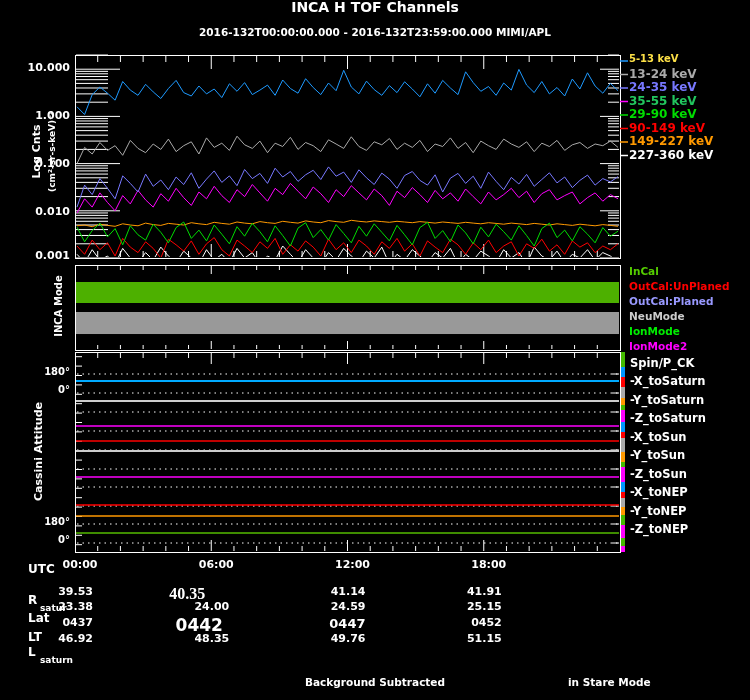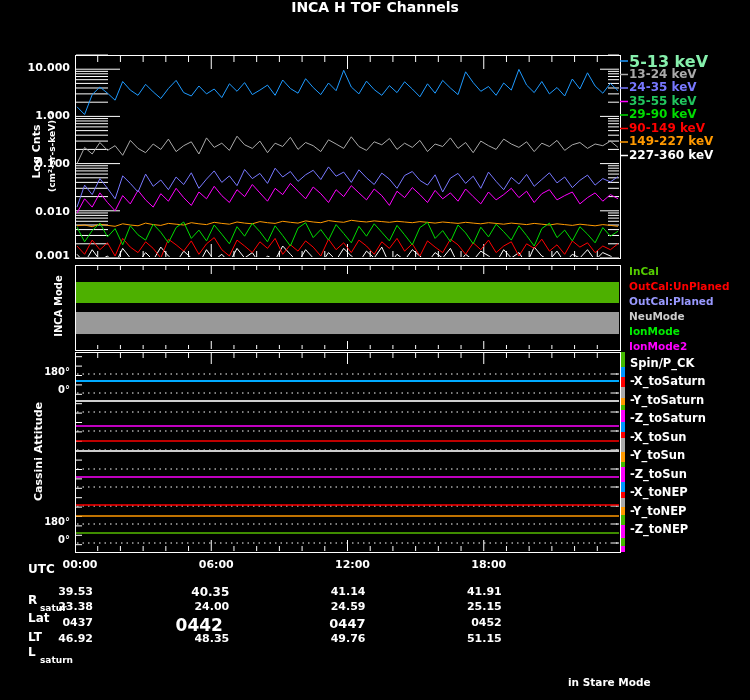--- a/index.html
+++ b/index.html
@@ -8,20 +8,21 @@
   .t{position:absolute;white-space:nowrap;font-weight:bold;line-height:1;}
   .ctr{text-align:center;}
   .vlabel{transform:rotate(-90deg);transform-origin:center center;text-align:center;}
   svg{position:absolute;left:0;top:0;}
 </style>
 </head>
 <body>
 
 <div class="stage">
   <div class="t ctr" style="left:0;top:7;width:750px;font-size:14px;">INCA H TOF Channels</div>
+  <div class="t ctr" style="left:0;top:27px;width:750px;font-size:10.5px;">2016-132T00:00:00.000 - 2016-132T23:59:00.000 MIMI/APL</div>
 
   <svg id="plot" width="750" height="700">
       <rect x="75.5" y="55.5" width="545" height="203" fill="none" stroke="#fff" stroke-width="1"></rect>
       <rect x="75.5" y="265.5" width="545" height="85" fill="none" stroke="#fff" stroke-width="1"></rect>
       <rect x="75.5" y="352.5" width="545" height="200" fill="none" stroke="#fff" stroke-width="1"></rect>
       <line x1="97.70833333333333" y1="56" x2="97.70833333333333" y2="62" stroke="#fff" stroke-width="1"></line>
       <line x1="97.70833333333333" y1="257" x2="97.70833333333333" y2="251" stroke="#fff" stroke-width="1"></line>
       <line x1="120.41666666666666" y1="56" x2="120.41666666666666" y2="62" stroke="#fff" stroke-width="1"></line>
       <line x1="120.41666666666666" y1="257" x2="120.41666666666666" y2="251" stroke="#fff" stroke-width="1"></line>
       <line x1="143.125" y1="56" x2="143.125" y2="62" stroke="#fff" stroke-width="1"></line>
@@ -336,21 +337,21 @@
   <div class="t vlabel" style="left:-22px;top:446px;width:120px;font-size:11px;">Cassini Attitude</div>
 
   <div class="t" style="left:28px;top:563px;font-size:12px;">UTC</div>
 
   <div id="labels">
       <div class="t" style="left: 0px; top: 62px; font-size: 11px; width: 70px; text-align: right;">10.000</div>
       <div class="t" style="left: 0px; top: 110px; font-size: 11px; width: 70px; text-align: right;">1.000</div>
       <div class="t" style="left: 0px; top: 158px; font-size: 11px; width: 70px; text-align: right;">0.100</div>
       <div class="t" style="left: 0px; top: 206px; font-size: 11px; width: 70px; text-align: right;">0.010</div>
       <div class="t" style="left: 0px; top: 250px; font-size: 11px; width: 70px; text-align: right;">0.001</div>
-      <div class="t" style="left: 629px; top: 54px; font-size: 16px; color: #86efac;">5-13 keV</div>
+      <div class="t" style="left: 629px; top: 54px; font-size: 10px; color: #fde047;">5-13 keV</div>
       <div class="t" style="left: 629px; top: 67.5px; font-size: 12px; color: rgb(170, 170, 170);">13-24 keV</div>
       <div class="t" style="left: 629px; top: 81px; font-size: 12px; color: rgb(120, 120, 255);">24-35 keV</div>
       <div class="t" style="left: 629px; top: 94.5px; font-size: 12px; color: #22c55e;">35-55 keV</div>
       <div class="t" style="left: 629px; top: 108px; font-size: 12px; color: rgb(0, 221, 0);">29-90 keV</div>
       <div class="t" style="left: 629px; top: 121.5px; font-size: 12px; color: rgb(255, 0, 0);">90-149 keV</div>
       <div class="t" style="left: 629px; top: 135px; font-size: 12px; color: rgb(255, 153, 0);">149-227 keV</div>
       <div class="t" style="left: 629px; top: 148.5px; font-size: 12px; color: rgb(255, 255, 255);">227-360 keV</div>
       <div class="t" style="left: 629px; top: 266px; font-size: 10.5px; color: rgb(85, 204, 0);">InCal</div>
       <div class="t" style="left: 629px; top: 281px; font-size: 10.5px; color: rgb(255, 0, 0);">OutCal:UnPlaned</div>
       <div class="t" style="left: 629px; top: 296px; font-size: 10.5px; color: rgb(153, 153, 255);">OutCal:Planed</div>
@@ -369,21 +370,21 @@
       <div class="t" style="left: 630px; top: 450px; font-size: 11.5px;">-Y_toSun</div>
       <div class="t" style="left: 630px; top: 468.5px; font-size: 11.5px;">-Z_toSun</div>
       <div class="t" style="left: 630px; top: 487px; font-size: 11.5px;">-X_toNEP</div>
       <div class="t" style="left: 630px; top: 505.5px; font-size: 11.5px;">-Y_toNEP</div>
       <div class="t" style="left: 630px; top: 524px; font-size: 11.5px;">-Z_toNEP</div>
       <div class="t" style="left: 58px; top: 559px; font-size: 11px; width: 44px; text-align: center;">00:00</div>
       <div class="t" style="left: 194.25px; top: 559px; font-size: 11px; width: 44px; text-align: center;">06:00</div>
       <div class="t" style="left: 330.5px; top: 559px; font-size: 11px; width: 44px; text-align: center;">12:00</div>
       <div class="t" style="left: 466.75px; top: 559px; font-size: 11px; width: 44px; text-align: center;">18:00</div>
       <div class="t" style="left: 33px; top: 586px; font-size: 11px; width: 60px; text-align: right;">39.53</div>
-      <div class="t" style="left: 169.25px; top: 586px; font-size: 12px; width: 60px; text-align: right;">40.35</div>
+      <div class="t" style="left: 169.25px; top: 586px; font-size: 16px; width: 60px; text-align: left; font-family: Liberation Serif, serif;">40.35</div>
       <div class="t" style="left: 305.5px; top: 586px; font-size: 11px; width: 60px; text-align: right;">41.14</div>
       <div class="t" style="left: 441.75px; top: 586px; font-size: 11px; width: 60px; text-align: right;">41.91</div>
       <div class="t" style="left: 33px; top: 601px; font-size: 11px; width: 60px; text-align: right;">23.38</div>
       <div class="t" style="left: 169.25px; top: 601px; font-size: 11px; width: 60px; text-align: right;">24.00</div>
       <div class="t" style="left: 305.5px; top: 601px; font-size: 11px; width: 60px; text-align: right;">24.59</div>
       <div class="t" style="left: 441.75px; top: 601px; font-size: 11px; width: 60px; text-align: right;">25.15</div>
       <div class="t" style="left: 33px; top: 617px; font-size: 11px; width: 60px; text-align: right;">0437</div>
       <div class="t" style="left: 169.25px; top: 617px; font-size: 17px; width: 60px; text-align: center;">0442</div>
       <div class="t" style="left: 305.5px; top: 617px; font-size: 13px; width: 60px; text-align: right;">0447</div>
       <div class="t" style="left: 441.75px; top: 617px; font-size: 11px; width: 60px; text-align: right;">0452</div>
@@ -392,14 +393,15 @@
       <div class="t" style="left: 305.5px; top: 633px; font-size: 11px; width: 60px; text-align: right;">49.76</div>
       <div class="t" style="left: 441.75px; top: 633px; font-size: 11px; width: 60px; text-align: right;">51.15</div>
       <div class="t" style="left: 28px; top: 594px; font-size: 12px;">R</div>
       <div class="t" style="left: 40px; top: 604px; font-size: 9px;">satur</div>
       <div class="t" style="left: 28px; top: 612px; font-size: 12px;">Lat</div>
       <div class="t" style="left: 28px; top: 631px; font-size: 12px;">LT</div>
       <div class="t" style="left: 28px; top: 646px; font-size: 12px;">L</div>
       <div class="t" style="left: 40px; top: 656px; font-size: 9px;">saturn</div>
     </div>
 
+  <div class="t ctr" style="left:0;top:677px;width:750px;font-size:10.5px;">Background Subtracted</div>
   <div class="t" style="left:568px;top:677px;font-size:10.5px;">in Stare Mode</div>
 </div>
 
 </body></html>

